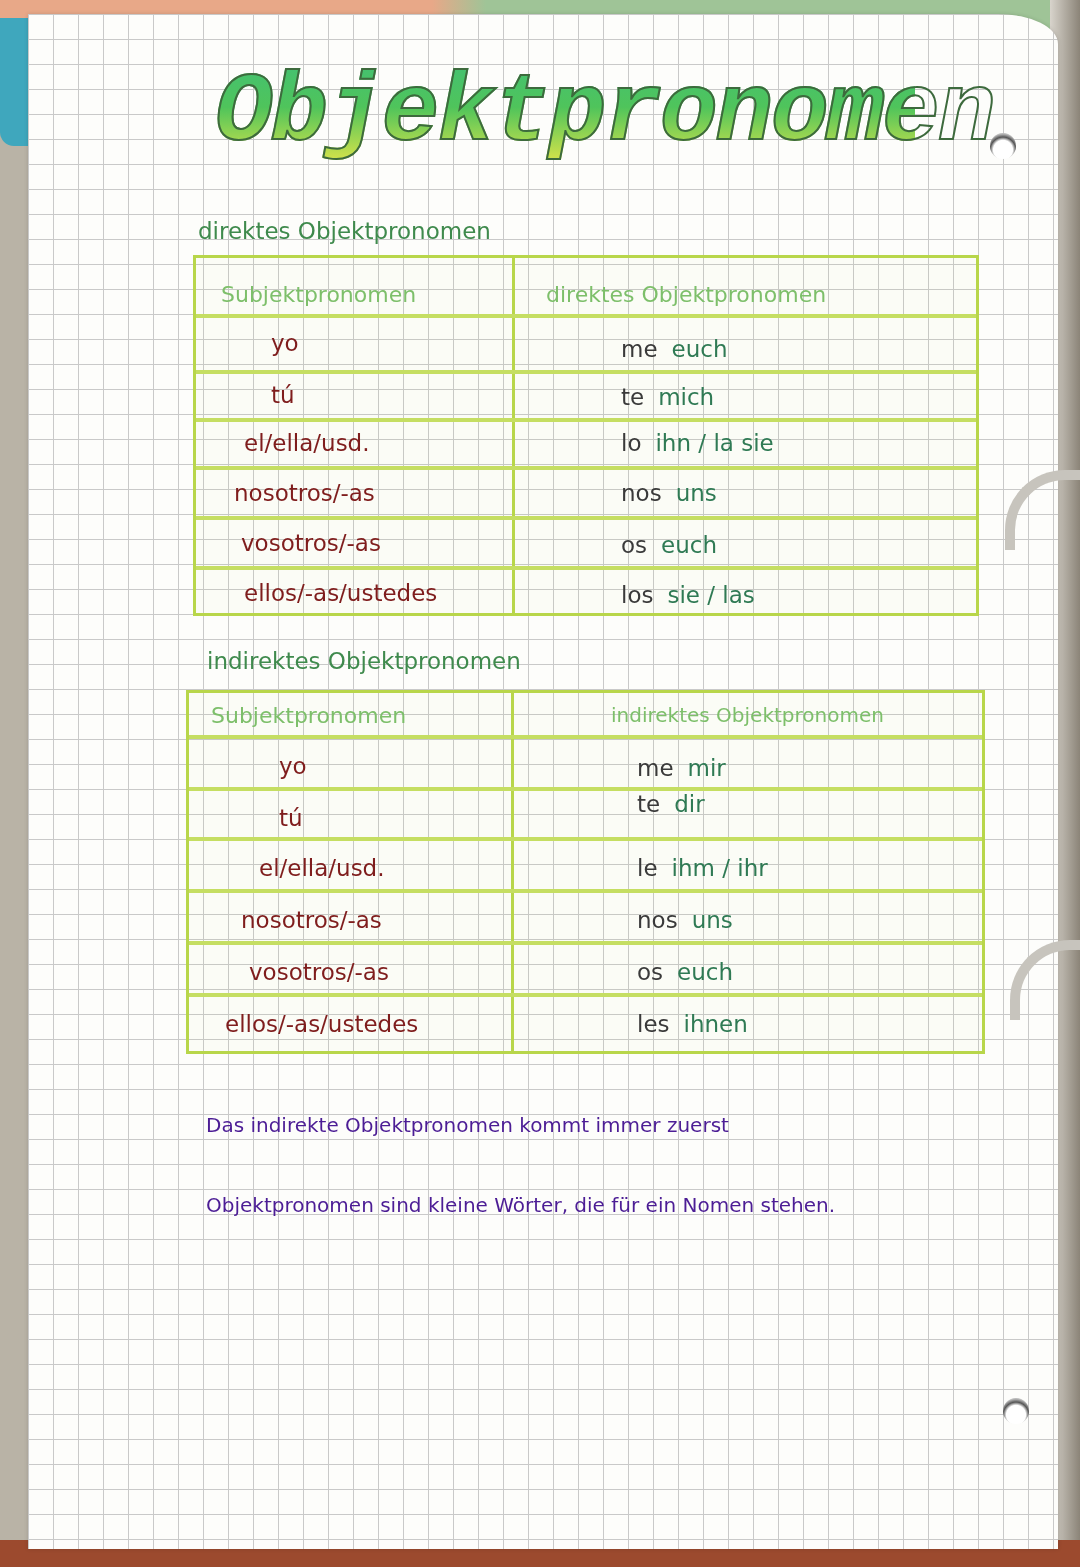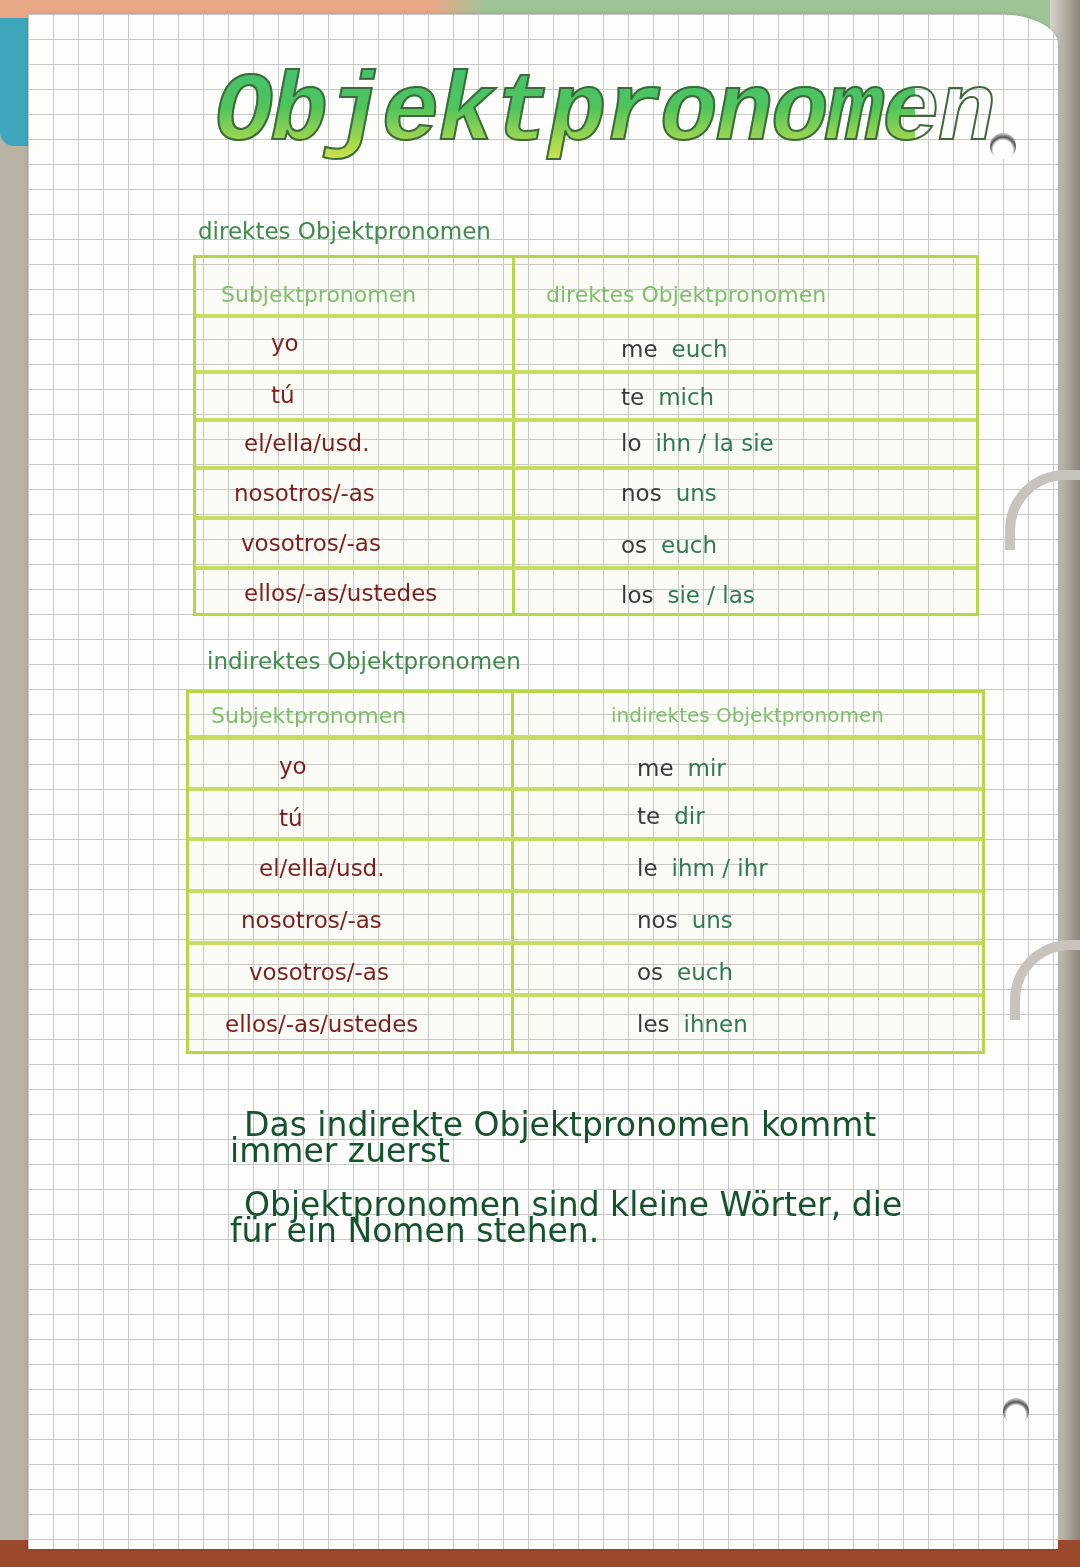--- a/index.html
+++ b/index.html
@@ -17,21 +17,21 @@
     -webkit-text-stroke:2px #3d6a3d;}
   .section-title{position:absolute;font-family:"DejaVu Sans",sans-serif;font-size:23px;color:#3f8a4d;}
   .table{position:absolute;border:3px solid #b8d64a;background:rgba(200,225,90,0.03);padding-left:28px;}
   .table .divider{position:absolute;top:0;bottom:0;width:3px;background:#b8d64a;}
   .row{position:absolute;left:0;right:0;border-bottom:4px solid #c5de62;}
   .cell{position:absolute;font-size:23px;font-family:"DejaVu Sans",sans-serif;white-space:nowrap;}
   .subj{color:#7f1d1d;}
   .head{color:#7dbf6a;font-size:22px;}
   .obj-es{color:#3a3a3a;}
   .obj-de{color:#2f7a54;margin-left:14px;}
-  .note{position:absolute;left:192px;width:700px;font-family:"DejaVu Sans",sans-serif;font-size:33px;line-height:26px;color:#14532d;margin-left:38px;}
+  .note{position:absolute;left:192px;width:700px;font-family:"DejaVu Sans",sans-serif;font-size:20px;line-height:26px;color:#4c1d95;}
   .hole{position:absolute;width:26px;height:26px;border-radius:50%;background:radial-gradient(circle at 50% 65%,#fff 45%,#555 60%,#bbb 75%);}
   .ring{position:absolute;width:80px;height:70px;border:10px solid #c7c4bd;border-right:none;border-bottom:none;border-radius:60px 0 0 0;}
 </style>
 </head>
 <body>
 
 <div class="bg-top"></div>
 <div class="bg-right"></div>
 <div class="bg-bottom"></div>
 <div class="tab"></div>
@@ -86,21 +86,21 @@
   <div class="row" style="top:0;height:42px;">
     <span class="cell subj head" style="left:22px;top:10px;">Subjektpronomen</span>
     <span class="cell subj head" style="left:422px;top:10px;font-size:20px;">indirektes Objektpronomen</span>
   </div>
   <div class="row" style="top:46px;height:48px;">
     <span class="cell subj" style="left:90px;top:14px;">yo</span>
     <span class="cell" style="left:448px;top:16px;"><span class="obj-es">me</span><span class="obj-de">mir</span></span>
   </div>
   <div class="row" style="top:98px;height:46px;">
     <span class="cell subj" style="left:90px;top:14px;">tú</span>
-    <span class="cell" style="left:448px;top:12px;"><span class="obj-es">te</span><span class="obj-de">dir</span></span>
+    <span class="cell" style="left:448px;top:0;"><span class="obj-es">te</span><span class="obj-de">dir</span></span>
   </div>
   <div class="row" style="top:148px;height:48px;">
     <span class="cell subj" style="left:70px;top:14px;">el/ella/usd.</span>
     <span class="cell" style="left:448px;top:14px;"><span class="obj-es">le</span><span class="obj-de">ihm / ihr</span></span>
   </div>
   <div class="row" style="top:200px;height:48px;">
     <span class="cell subj" style="left:52px;top:14px;">nosotros/-as</span>
     <span class="cell" style="left:448px;top:14px;"><span class="obj-es">nos</span><span class="obj-de">uns</span></span>
   </div>
   <div class="row" style="top:252px;height:48px;">

